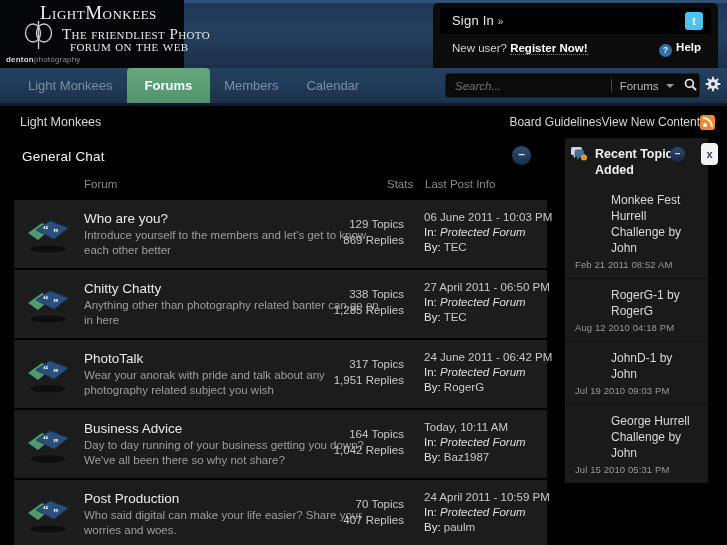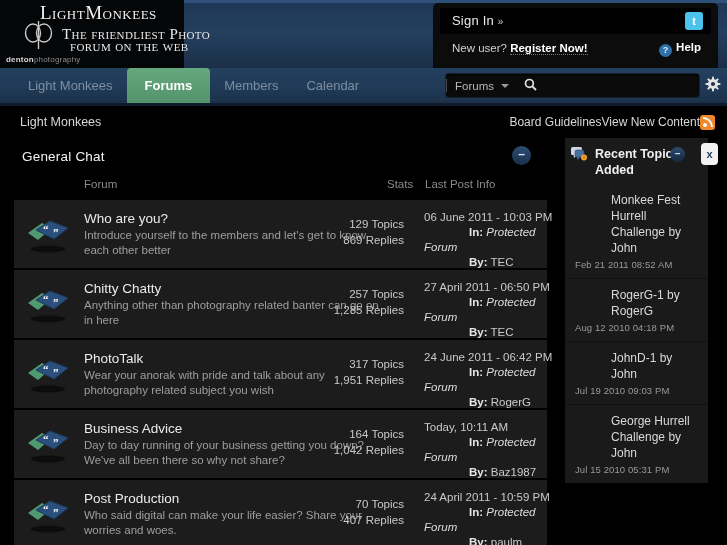--- a/index.html
+++ b/index.html
@@ -202,21 +202,21 @@
   .ftitle { color:#eaeaea; font-size:13.5px; margin-bottom:2px; }
   .fdesc { color:#9e9e9e; font-size:11.5px; line-height:15px; }
   .fstats {
     position:absolute; left:300px; top:16px; width:90px;
     text-align:right; color:#c9c9c9; font-size:11.5px; line-height:16px;
   }
   .flast {
     position:absolute; left:410px; top:10px; width:130px;
     color:#c9c9c9; font-size:11.5px; line-height:15px;
   }
-  .flast .lbl { font-weight:bold; color:#e6e6e6;margin-left:45px; }
+  .flast .lbl { font-weight:normal; color:#e6e6e6; }
   .flast .pf { font-style:italic; color:#dcdcdc; }
 
   
   .side {
     position:absolute; left:565px; top:0; width:143px;
     background:#1a1a1a;
   }
   .side-head {
     position:relative; padding:8px 24px 6px 10px; min-height:42px;
   }
@@ -281,20 +281,21 @@
 
 <div class="navbar">
   <div class="nav-items">
     <div class="nav-item">Light Monkees</div>
     <div class="nav-item active">Forums</div>
     <div class="nav-item">Members</div>
     <div class="nav-item">Calendar</div>
   </div>
 
   <div class="search-wrap">
+    <input class="search-input" type="text" placeholder="Search..." style="">
     <div class="search-sep"></div>
     <div class="search-scope">Forums</div>
     <div class="search-caret"></div>
     <div class="search-go">
       <svg width="13" height="13" viewBox="0 0 13 13">
         <circle cx="5.4" cy="5.4" r="3.9" fill="none" stroke="#e3e3e3" stroke-width="1.7"></circle>
         <line x1="8.4" y1="8.4" x2="12" y2="12" stroke="#e3e3e3" stroke-width="1.9"></line>
       </svg>
     </div>
   </div>
@@ -370,21 +371,21 @@
   <polygon points="10,14 24,5 42,12 28,23" fill="#2a4f7c" stroke="#1d3a5d" stroke-width="1"></polygon>
   <text x="17" y="17" font-family="Liberation Serif, serif" font-size="11" font-weight="bold" fill="#ffffff">“</text>
   <text x="27" y="20" font-family="Liberation Serif, serif" font-size="11" font-weight="bold" fill="#ffffff">”</text>
 </svg>
           </div>
           <div class="finfo">
             <div class="ftitle">Chitty Chatty</div>
             <div class="fdesc">Anything other than photography related banter can go on in here</div>
           </div>
           <div class="fstats">
-            <div>257 Topics</div>
+            <div>338 Topics</div>
             <div>1,285 Replies</div>
           </div>
           <div class="flast">
             <div>27 April 2011 - 06:50 PM</div>
             <div><span class="lbl">In:</span> <span class="pf">Protected Forum</span></div>
             <div><span class="lbl">By:</span> <span>TEC</span></div>
           </div>
         </div>
         <div class="frow">
           <div class="ficon">

